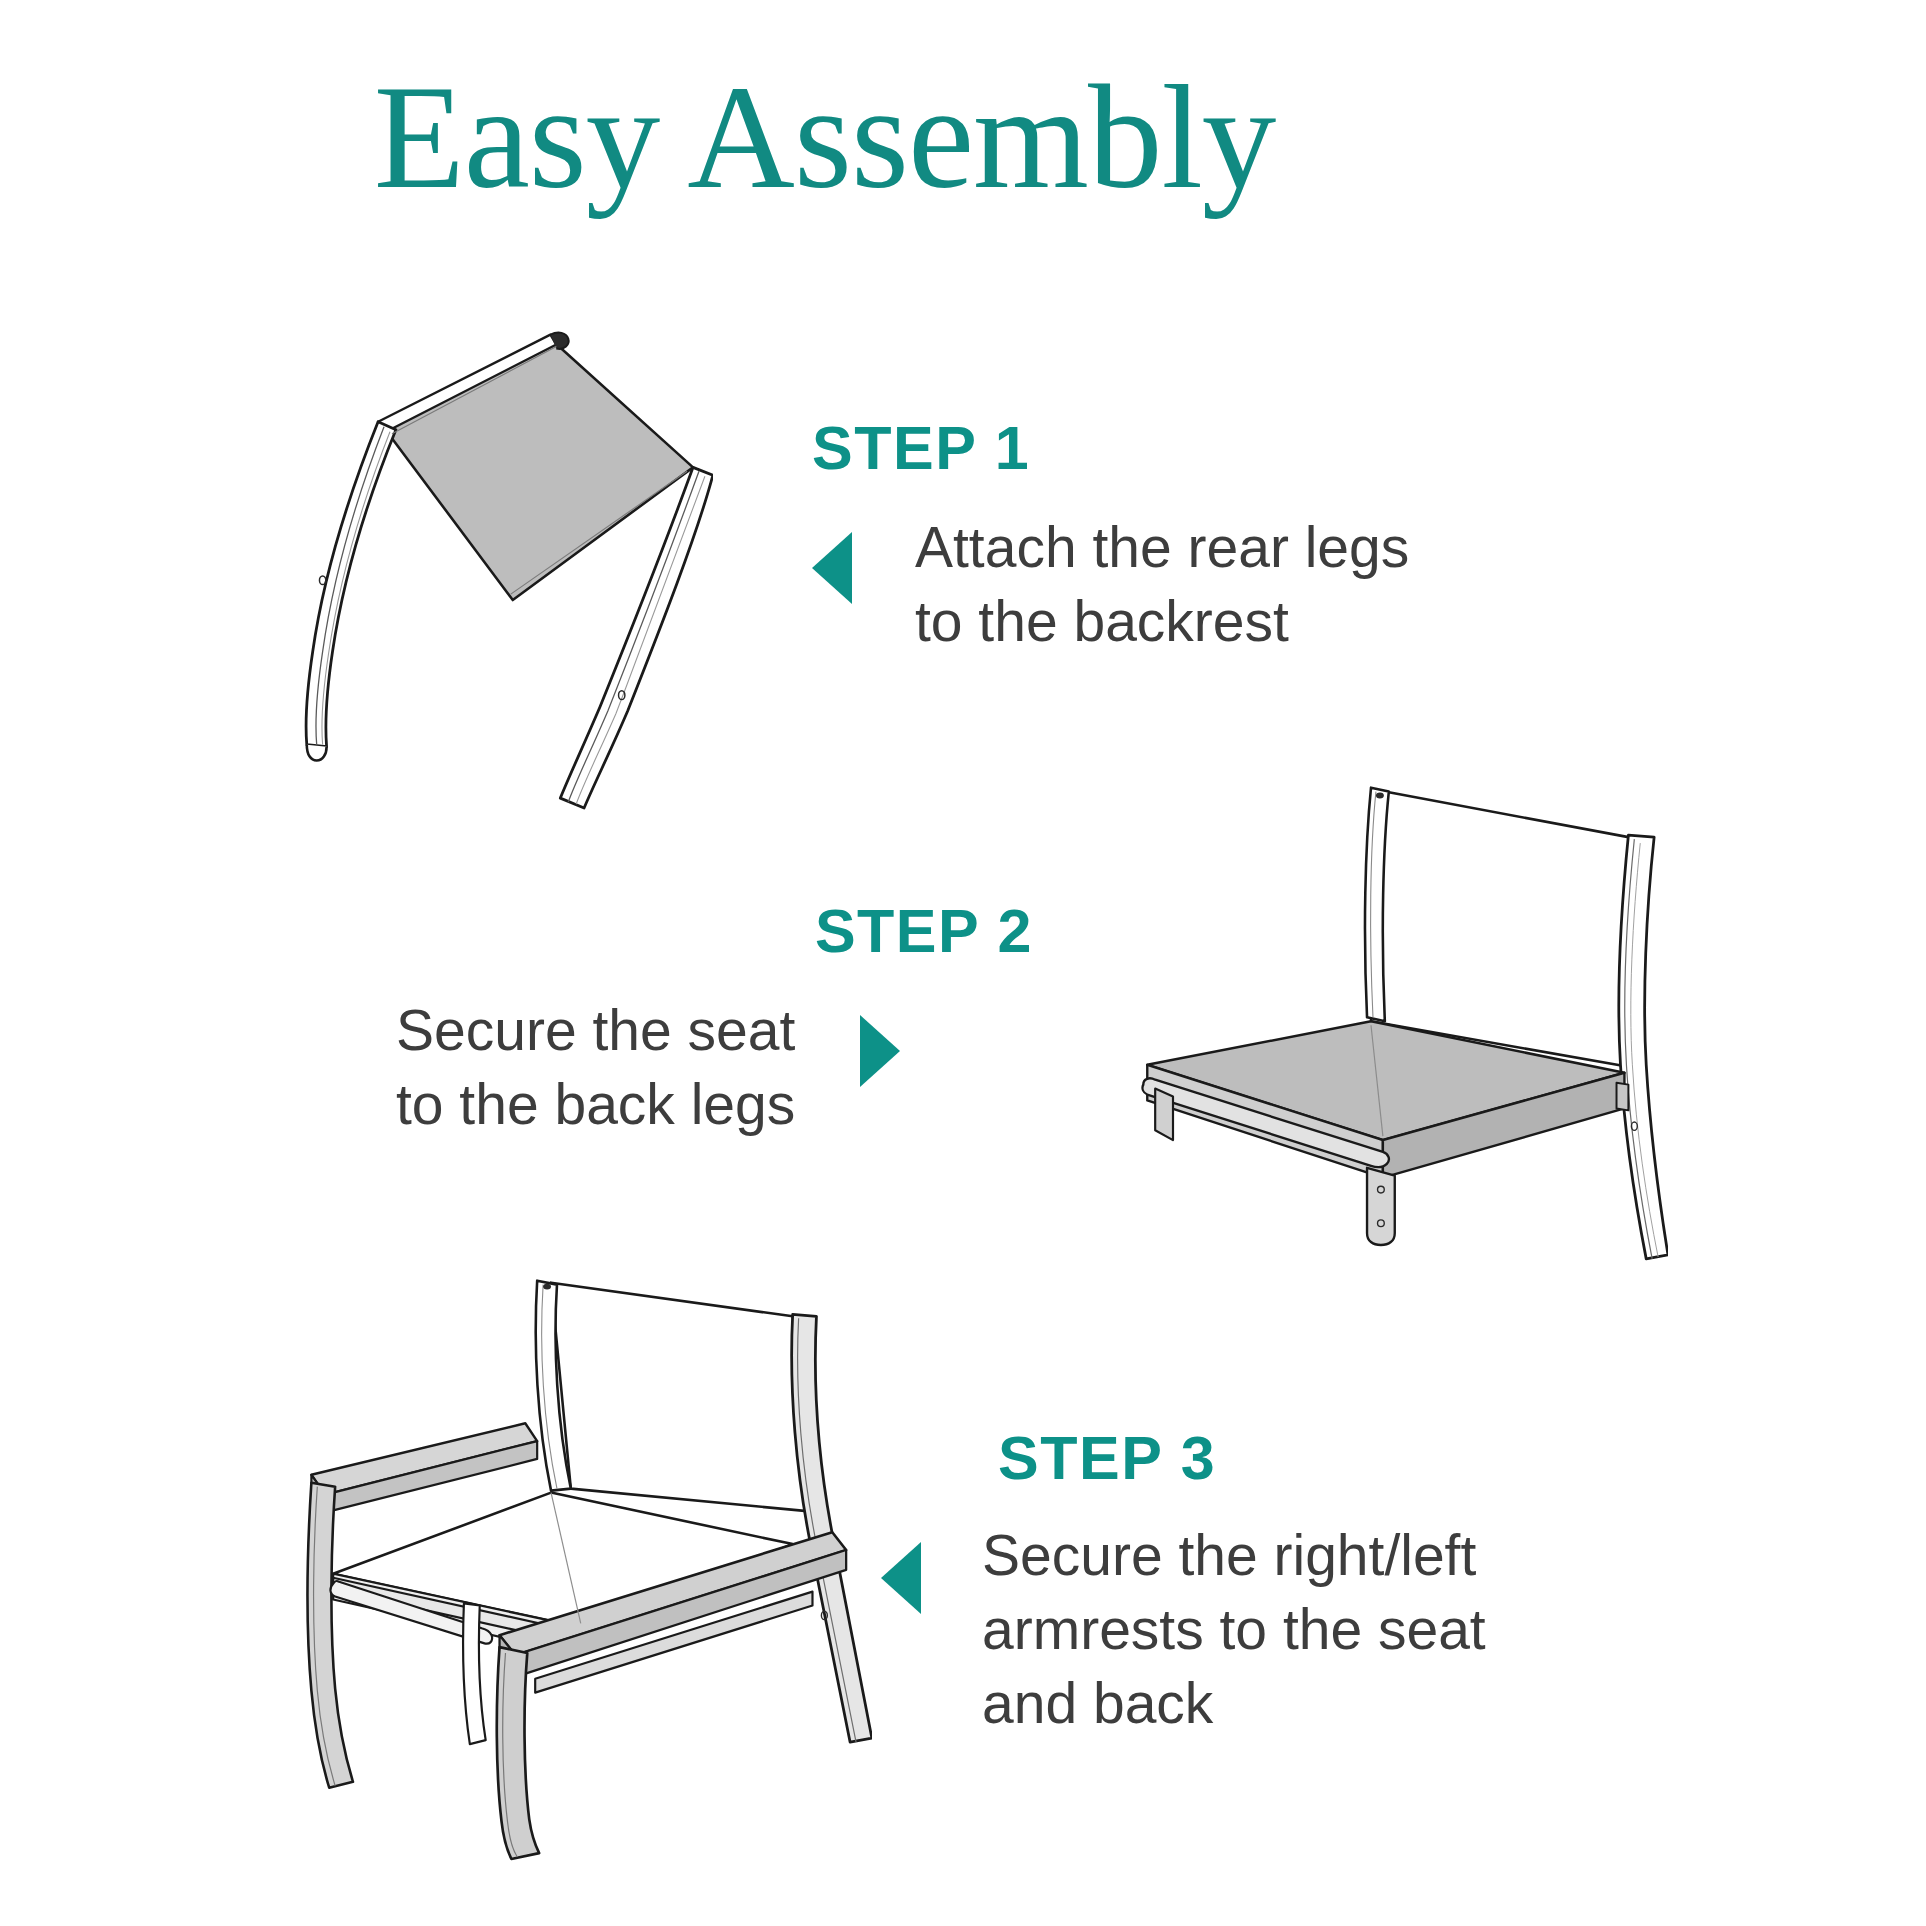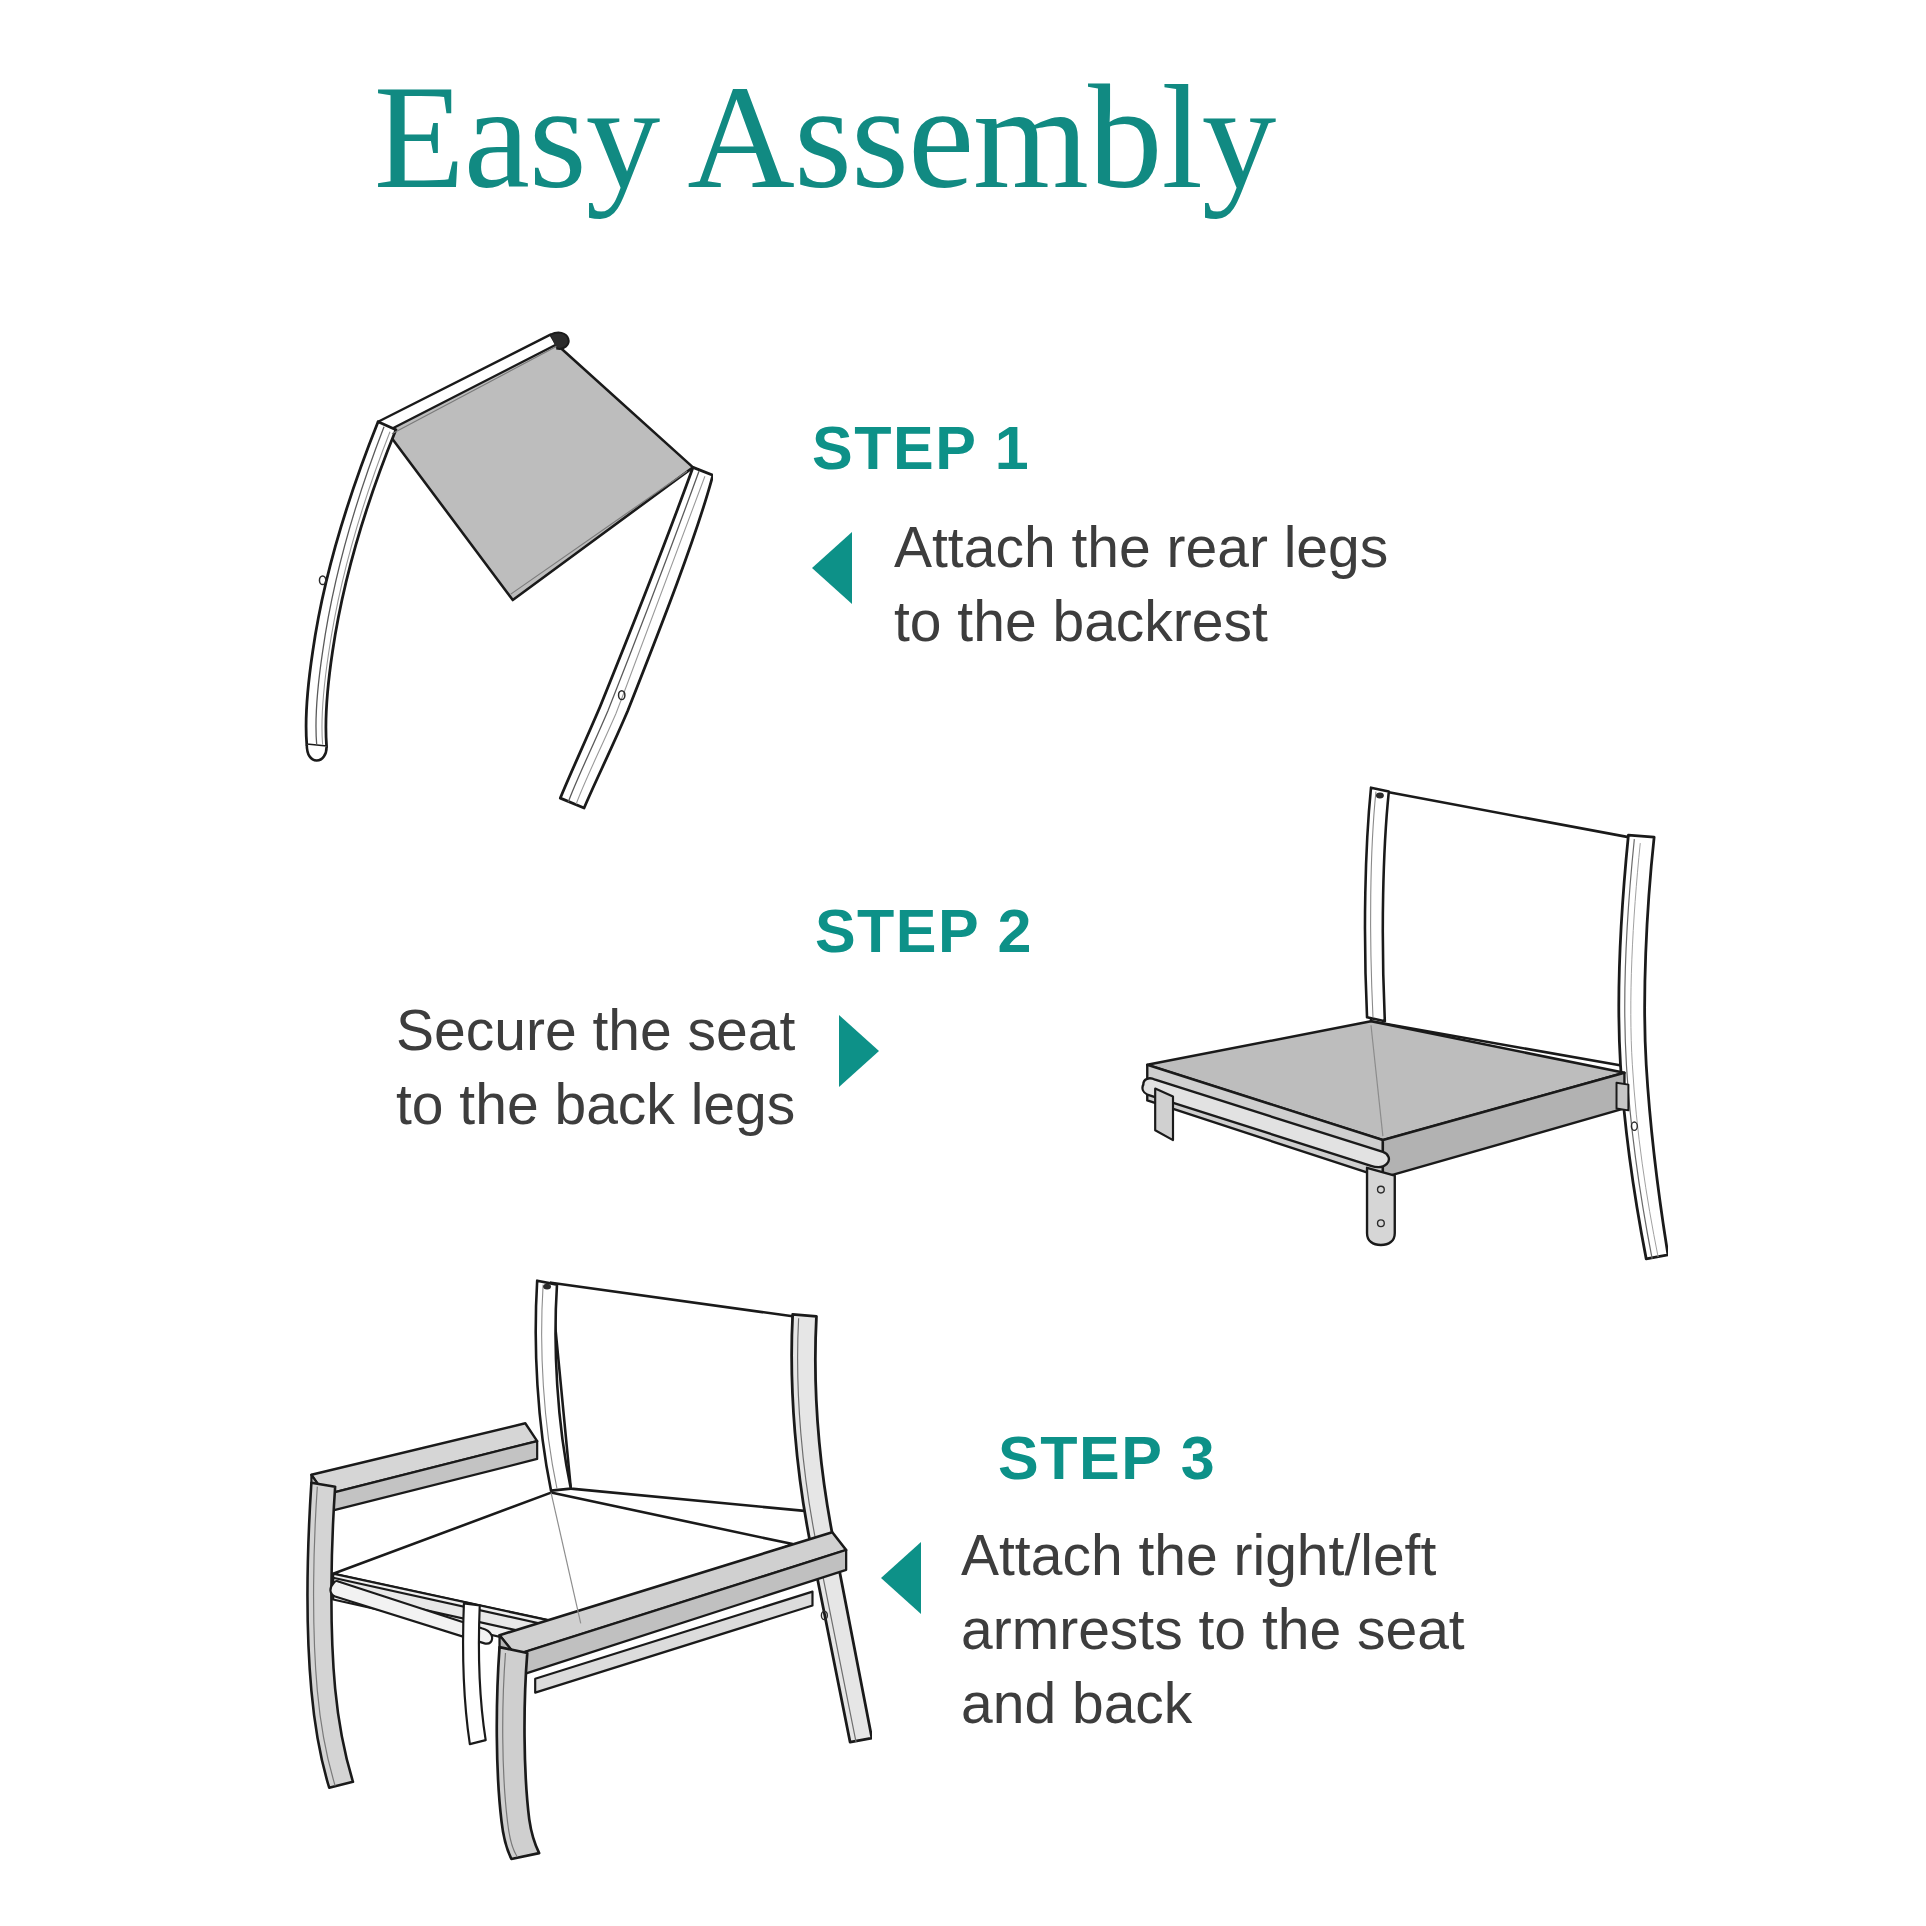--- a/index.html
+++ b/index.html
@@ -28,21 +28,21 @@
   
   .step-block{position:absolute;}
   .step-label{
     font-family:"Liberation Sans", sans-serif;
     font-weight:700;
     font-size:61px;
     letter-spacing:1.5px;
     color:#0d9188;
     line-height:1.05;
   }
-  .step-body-row{display:flex;align-items:flex-start;}
+  .step-body-row{display:flex;align-items:flex-start;gap:21px;}
   .step-desc{
     font-family:"Liberation Sans", sans-serif;
     font-weight:400;
     font-size:57px;
     line-height:1.30;
     color:#3d3d3d;
     white-space:pre-line;
   }
   .arrow{
     width:0;height:0;flex:0 0 auto;
@@ -217,20 +217,20 @@
       <div class="step-desc">Secure the seat
 to the back legs</div>
       <div class="arrow arrow-right"></div>
     </div>
   </div>
 
   <div class="step-block" id="step-3">
     <div class="step-label">STEP 3</div>
     <div class="step-body-row">
       <div class="arrow arrow-left"></div>
-      <div class="step-desc">Attach the right/left
+      <div class="step-desc">Secure the right/left
 armrests to the seat
 and back</div>
     </div>
   </div>
 
 </div>
 
 
 </body></html>

